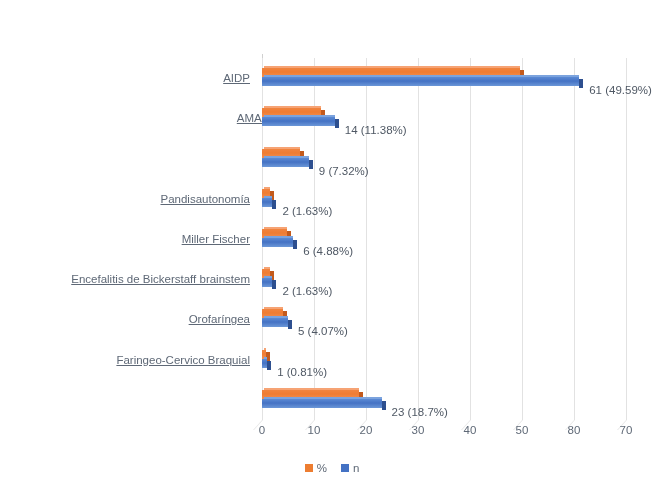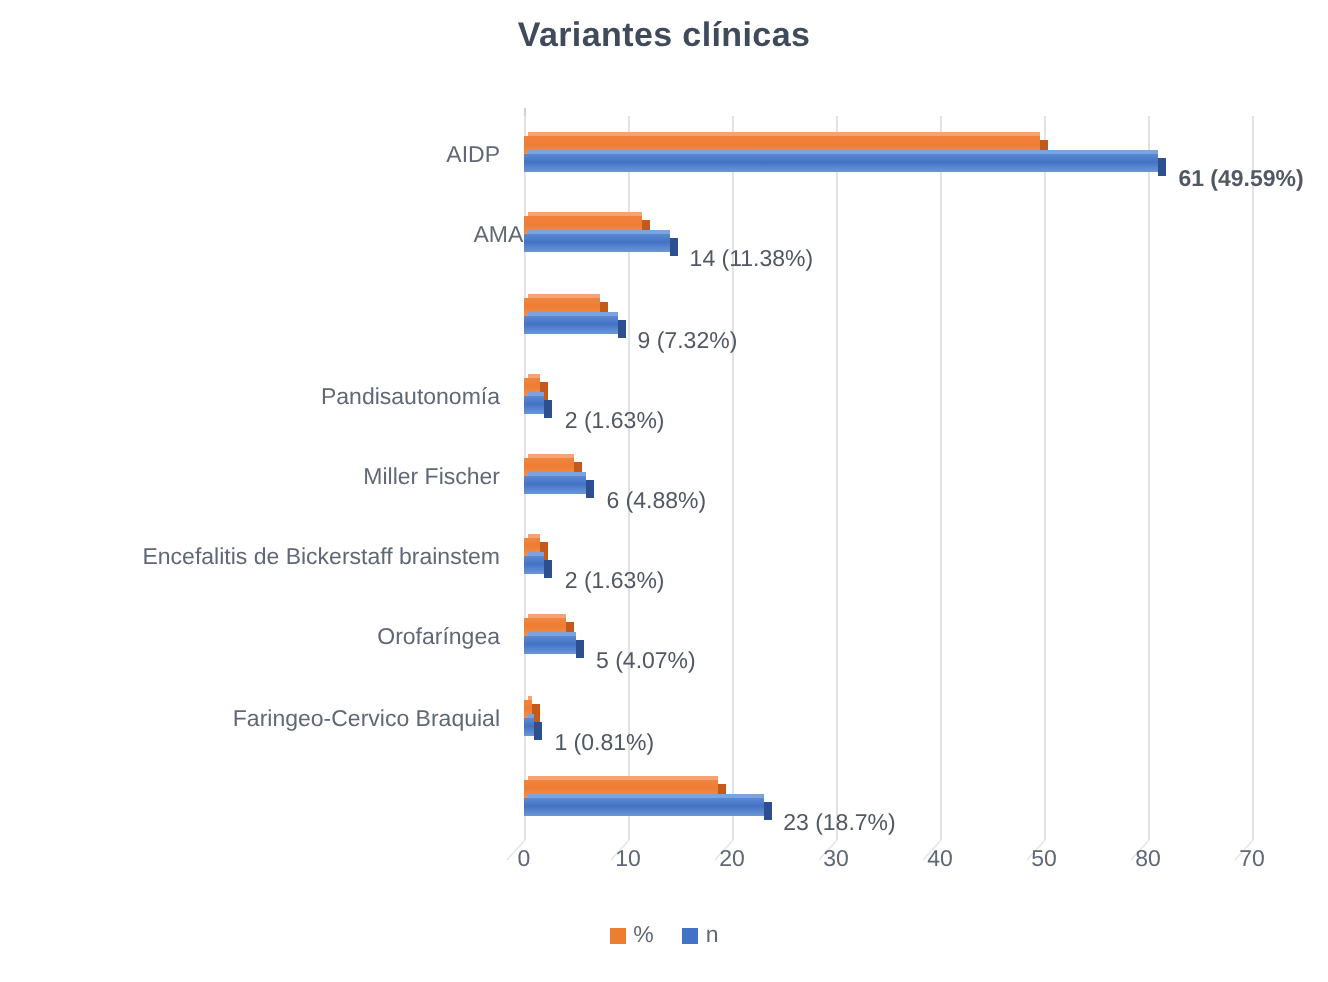--- a/index.html
+++ b/index.html
@@ -47,21 +47,21 @@
   }
   .labels-col{
     position:absolute;left:0;top:58px;width:256px;height:362px;
   }
   .cat-row{
     position:absolute;left:0;width:256px;height:40px;
     display:flex;align-items:center;justify-content:flex-end;
     padding-right:6px;box-sizing:border-box;
   }
   .cat-row span{
-    font-size:11.5px;color:#5e6876;white-space:nowrap;
+    font-size:11.5px;color:#5e6876;white-space:nowrap;text-decoration:underline;
   }
 
   
   .bar{
     position:absolute;height:9px;
     border-radius:0;
   }
   .bar .face{
     position:absolute;left:0;top:0;bottom:0;right:4px;
   }
@@ -106,21 +106,20 @@
   }
   .legend-item{display:flex;align-items:center;gap:4px;}
   .legend-swatch{width:8px;height:8px;display:inline-block;}
   .legend-text{font-size:11.5px;color:#5e6876;}
 </style>
 </head>
 <body>
 
 <div id="chart-root">
 
-  <div class="chart-title">Variantes clínicas</div>
 
   <div class="labels-col" id="labels-col">
       <div class="cat-row" style="top: 0px; height: 40.2222px;">
         <span>AIDP</span>
       </div>
       <div class="cat-row" style="top: 40.2222px; height: 40.2222px; margin-left: 20px;">
         <span>AMAN</span>
       </div>
       <div class="cat-row" style="top: 120.667px; height: 40.2222px;">
         <span>Pandisautonomía</span>
@@ -160,21 +159,21 @@
       <div class="bar bar-pct" style="left: 0px; top: 10.1111px; width: 261.868px;">
         <div class="top"></div>
         <div class="face"></div>
         <div class="cap"></div>
       </div>
       <div class="bar bar-n" style="left: 0px; top: 19.1111px; width: 321.2px;">
         <div class="top"></div>
         <div class="face"></div>
         <div class="cap"></div>
       </div>
-      <div class="value-label" style="left: 327.2px; top: 26.1111px; font-weight: bold;">61 (49.59%)</div>
+      <div class="value-label" style="left: 327.2px; top: 26.1111px;">61 (49.59%)</div>
       <div class="bar bar-pct" style="left: 0px; top: 50.3333px; width: 63.176px;">
         <div class="top"></div>
         <div class="face"></div>
         <div class="cap"></div>
       </div>
       <div class="bar bar-n" style="left: 0px; top: 59.3333px; width: 76.8px;">
         <div class="top"></div>
         <div class="face"></div>
         <div class="cap"></div>
       </div>

